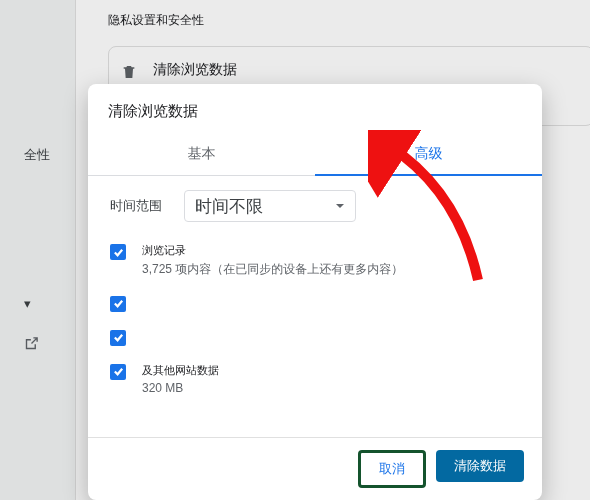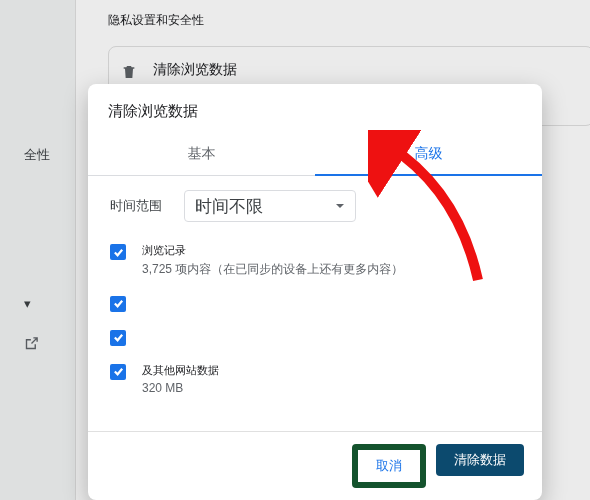--- a/index.html
+++ b/index.html
@@ -22,22 +22,22 @@
 .row-tr{display:flex;align-items:center;gap:22px;font-size:13px;color:#3c4043;margin-bottom:12px}
 .sel{display:flex;align-items:center;justify-content:space-between;width:150px;height:30px;border:1px solid #dadce0;border-radius:4px;padding:0 10px;font-size:17px;color:#3c4043;cursor:pointer}
 .sel svg{width:10px;height:10px;fill:#5f6368}
 .item{display:flex;gap:16px;padding:8px 0}
 .cb{width:16px;height:16px;border-radius:2px;background:#1a73e8;display:flex;align-items:center;justify-content:center;flex-shrink:0;margin-top:2px;cursor:pointer}
 .cb svg{width:11px;height:11px;stroke:#fff;stroke-width:2.4;fill:none}
 .it-t{font-size:11px;color:#202124;line-height:1.5}
 .it-s{font-size:12px;color:#5f6368;line-height:1.5;margin-top:1px}
 .footer{display:flex;justify-content:flex-end;gap:10px;padding:12px 18px;border-top:1px solid #e0e0e0}
 .btn{height:32px;padding:0 18px;border-radius:4px;font-size:13px;display:flex;align-items:center;cursor:pointer}
-.btn-o{border:6px solid #14532d;color:#1a73e8;background:#fff}
-.btn-p{background:#0c4a6e;color:#fff}
+.btn-o{border:3px solid #14532d;color:#1a73e8;background:#fff}
+.btn-p{background:#0369a1;color:#fff}
 .arrow{position:absolute;pointer-events:none}
 </style>
 </head>
 <body>
 
 <div class="bg">
   <div class="bg-left">
     <span class="bg-item" style="top:146px">全性</span>
     <span class="bg-item" style="top:296px">▾</span>
     <span class="bg-item" style="top:336px">

